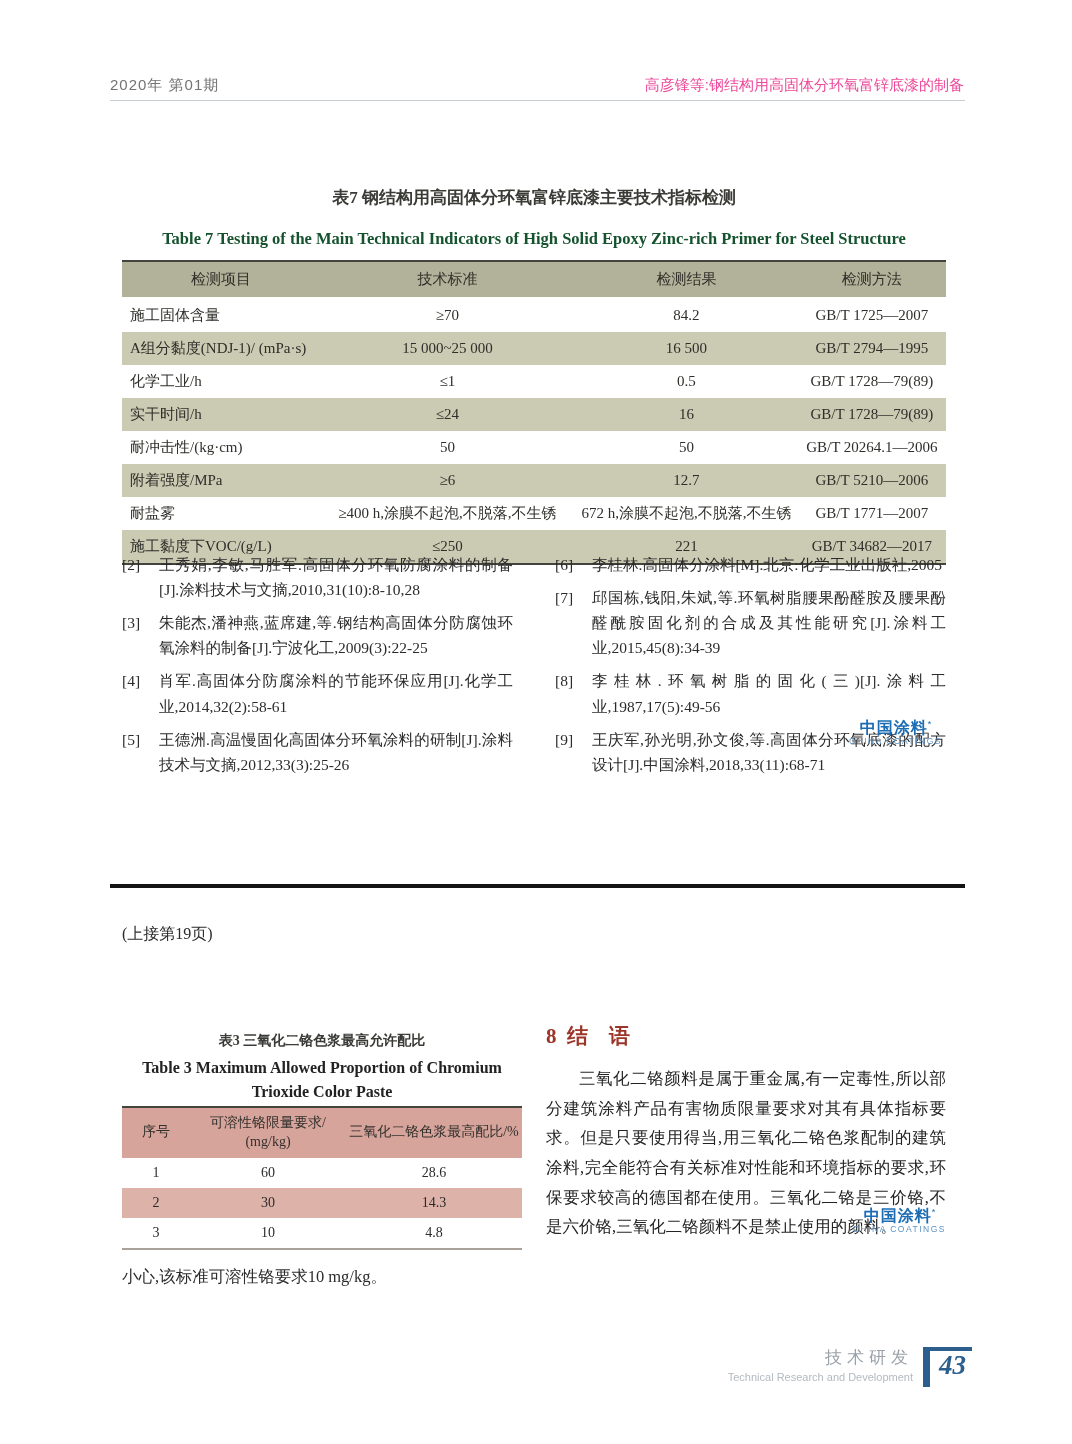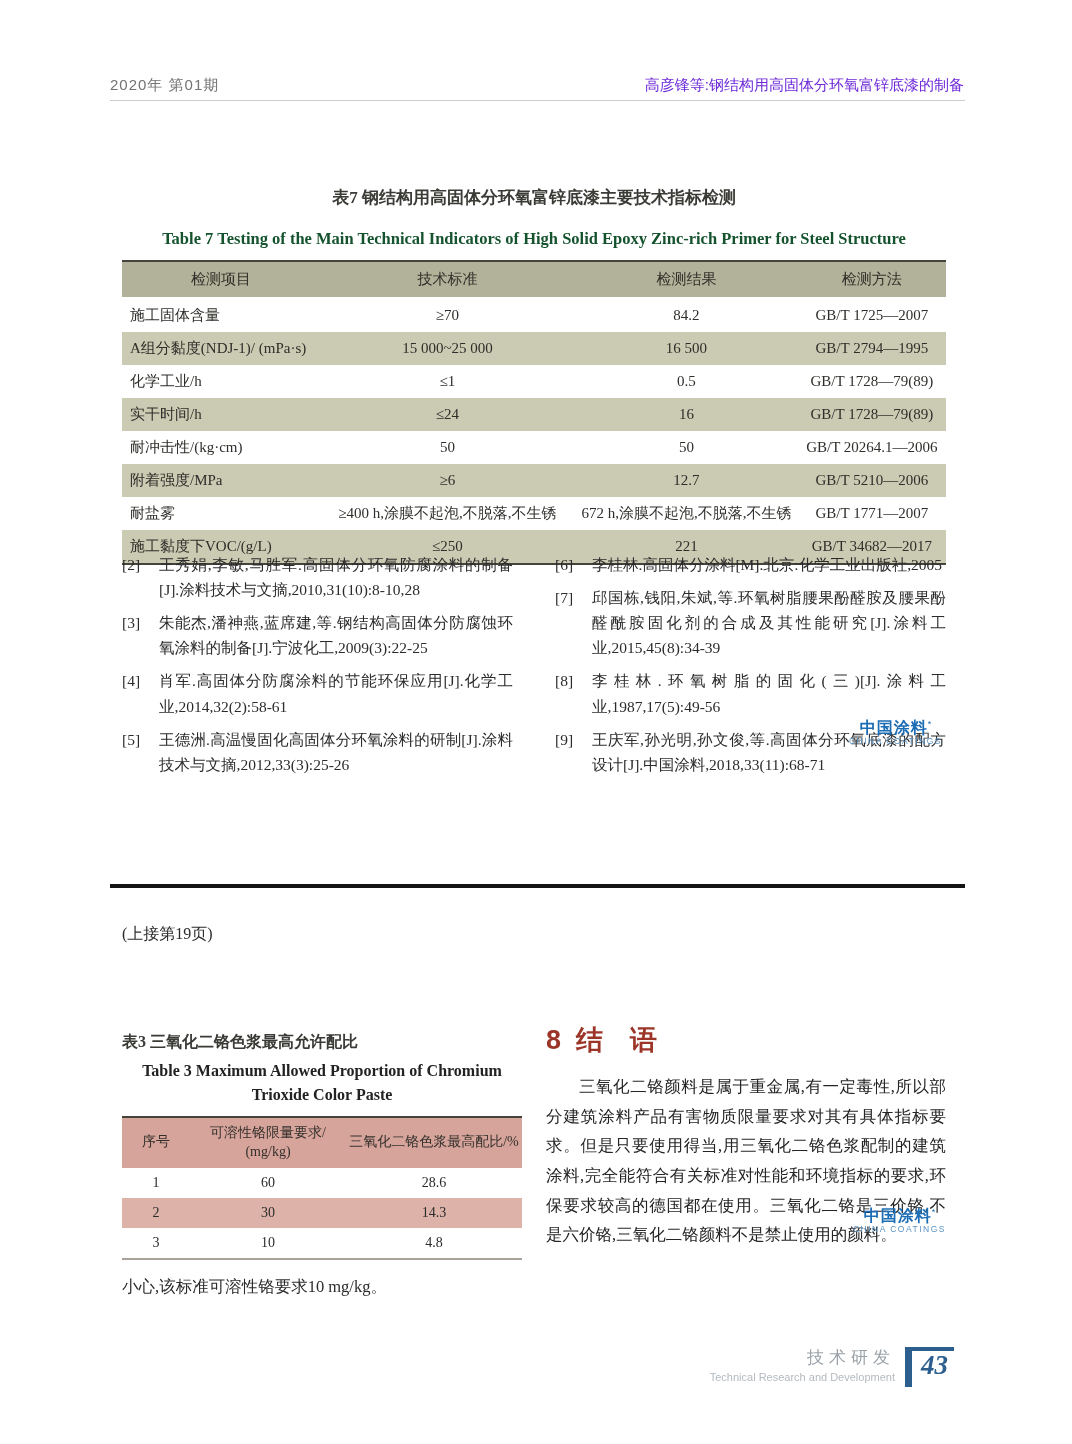--- a/index.html
+++ b/index.html
@@ -5,21 +5,21 @@
   html,body { margin:0; padding:0; background:#e8e8e8; }
   .page {
     position:relative; width:1072px; height:1444px; margin:0 auto;
     background:#ffffff; overflow:hidden;
     font-family:"Liberation Serif","DejaVu Serif",serif;
     color:#2b2b2b;
   }
   
   .runhead-left { position:absolute; left:110px; top:76px; font-size:15px; color:#737373;
     font-family:"Liberation Sans","DejaVu Sans",sans-serif; letter-spacing:1px; }
-  .runhead-right { position:absolute; right:108px; top:76px; font-size:15px; color:#6d28d9;
+  .runhead-right { position:absolute; right:108px; top:76px; font-size:15px; color:#ec4899;
     font-family:"Liberation Sans","DejaVu Sans",sans-serif; }
   .runhead-rule { position:absolute; left:110px; right:107px; top:100px; height:1px; background:#c9ced3; }
 
   
   .t7-block { position:absolute; left:122px; top:186px; width:824px; }
   .t7-title-zh { text-align:center; font-size:17px; font-weight:bold; color:#3a3a36; margin-bottom:20px; }
   .t7-title-en { text-align:center; font-size:16.5px; font-weight:bold; color:#14532d; margin-bottom:11px; }
   table.t7 { width:100%; border-collapse:collapse; border-top:2px solid #44443c; border-bottom:2px solid #44443c;
     font-size:15px; }
   table.t7 th { background:#b2b199; font-weight:normal; padding:8px 16px; color:#30302a;
@@ -44,39 +44,39 @@
   .cc-en { font-size:8.5px; color:#5b93c4; letter-spacing:1.5px; }
   .cc-logo-refs { position:absolute; right:4px; top:168px; }
   .cc-logo-concl { position:absolute; right:0px; top:186px; }
 
   
   .divider { position:absolute; left:110px; right:107px; top:884px; height:4px; background:#141414; }
   .cont-note { position:absolute; left:122px; top:924px; font-size:16px; color:#2b2b2b; }
 
   
   .t3-block { position:absolute; left:122px; top:1032px; width:400px; }
-  .t3-title-zh { font-size:16px; font-weight:bold; color:#3a3a36; margin-bottom:6px; }
-  .t3-title-en { text-align:center; font-size:16px; font-weight:bold; color:#222; line-height:1.5; margin-bottom:9px; }
+  .t3-title-zh { text-align:center; font-size:14px; font-weight:bold; color:#3a3a36; margin-bottom:6px; }
+  .t3-title-en { text-align:center; font-size:16px; font-weight:bold; color:#222; line-height:1.5; margin-bottom:2px; }
   table.t3 { width:100%; border-collapse:collapse; border-top:2px solid #44443c; border-bottom:2px solid #a8a29b;
     font-size:14px; }
   table.t3 th { background:#d7a49b; font-weight:normal; padding:6px 3px; color:#33302c; line-height:1.35; }
   table.t3 td { padding:7px 3px; text-align:center; }
   table.t3 tbody tr:nth-child(2) td { background:#ddb2a9; }
   .c1{width:17%} .c2{width:39%} .c3{width:44%}
   .t3-note { margin-top:16px; font-size:16.5px; color:#2b2b2b; }
 
   
   .concl { position:absolute; left:546px; top:1022px; width:400px; }
-  .concl-head { font-size:27px; font-weight:bold; color:#9c3527;
-    font-family:Liberation Sans, sans-serif; white-space:pre; }
+  .concl-head { font-size:21px; font-weight:bold; color:#9c3527;
+    font-family:Liberation Serif, serif; white-space:pre; }
   .concl-body { margin-top:14px; font-size:16.5px; line-height:1.8; text-align:justify;
     text-indent:2em; color:#242424; }
 
   
-  .footer { position:absolute; right:118px; top:1346px; display:flex; align-items:flex-end; gap:10px;
+  .footer { position:absolute; right:100px; top:1346px; display:flex; align-items:flex-end; gap:10px;
     font-family:"Liberation Sans","DejaVu Sans",sans-serif; }
   .footer-texts { text-align:right; padding-bottom:4px; }
   .footer-zh { font-size:17px; color:#9aa1a8; letter-spacing:5px; }
   .footer-en { font-size:11px; color:#b4bac0; margin-top:2px; }
   .footer-pageno { border-left:7px solid #2d5f8e; border-top:4px solid #2d5f8e;
     padding:1px 6px 8px 9px; font-family:"Liberation Serif",serif; font-style:italic;
     font-weight:bold; font-size:27px; color:#2d5f8e; line-height:1; }
 </style>
 </head>
 <body>

